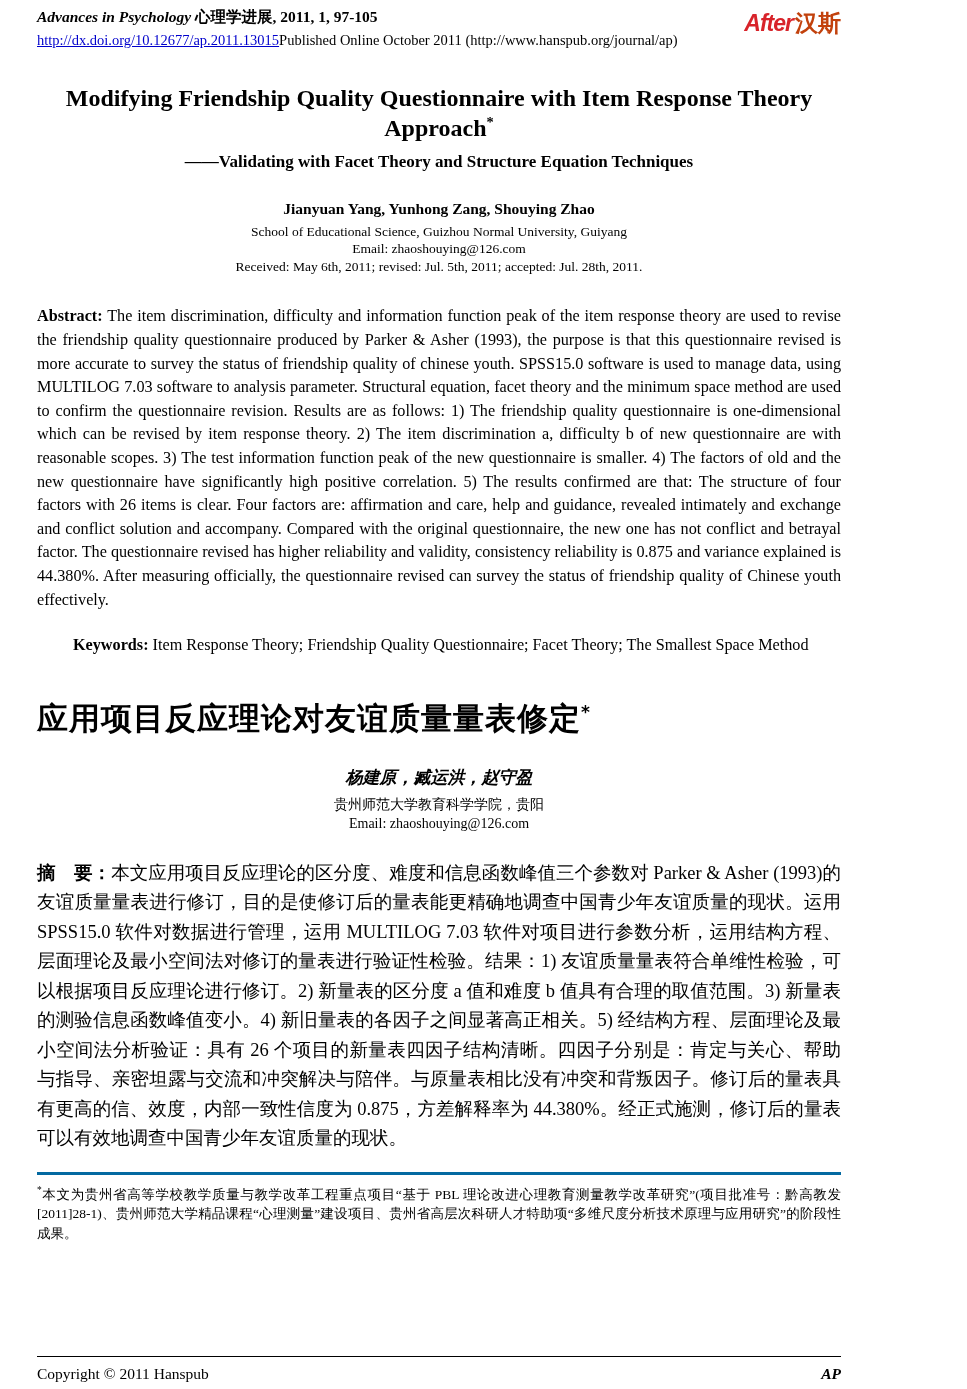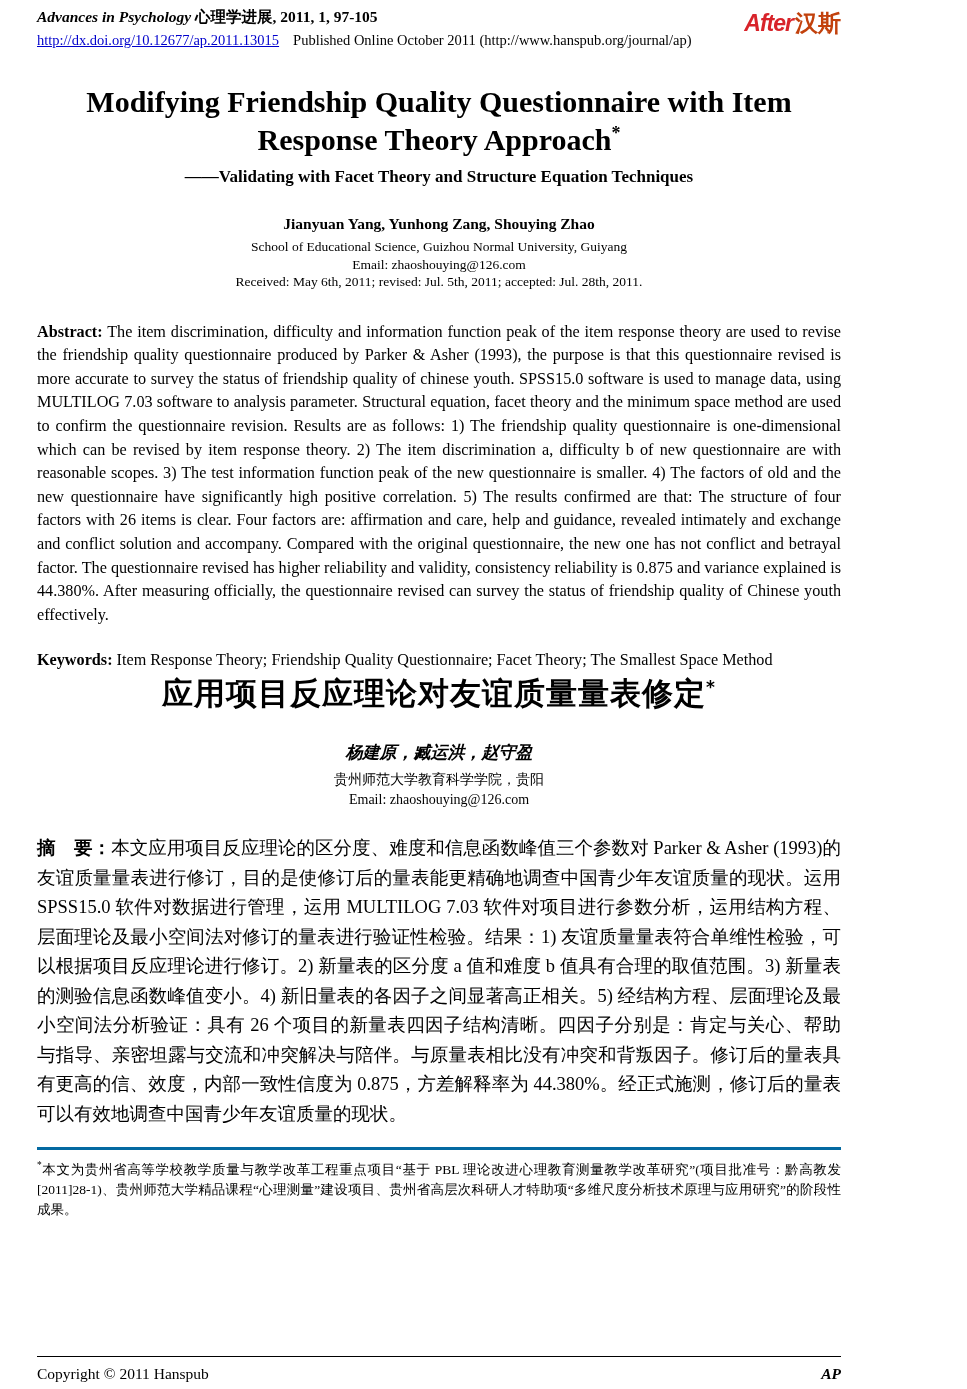--- a/index.html
+++ b/index.html
@@ -15,51 +15,51 @@
     padding: 7px 37px 0 37px;
     overflow: hidden;
     background: #fff;
   }
   
   .header { display: flex; justify-content: space-between; align-items: flex-start; }
   .header-line1 { font-size: 15.5px; font-weight: bold; }
   .journal-en { font-style: italic; }
   .header-line2 { font-size: 14.5px; margin-top: 4px; }
   .doi-link { color: #0000cc; text-decoration: underline; cursor: pointer; }
-  .published { margin-left: 14px; }
+  .published { }
   .logo { font-family: "Liberation Sans", "DejaVu Sans", sans-serif; white-space: nowrap; margin-top: 1px; }
   .logo-hans { color: #d8232a; font-size: 23px; font-weight: bold; font-style: italic; letter-spacing: -1px; }
   .logo-hanzi { color: #c2410c; font-size: 23px; font-weight: bold; margin-left: 2px; }
   
   .title-en {
     margin-top: 34px; text-align: center;
-    font-size: 30px; font-weight: bold; line-height: 1.27;
+    font-size: 24px; font-weight: bold; line-height: 1.27;
     padding: 0 20px;
   }
   .title-en sup { font-size: 60%; }
   .subtitle-en { margin-top: 8px; text-align: center; font-size: 17px; font-weight: bold; }
   
   .authors-en { margin-top: 28px; text-align: center; }
   .authors-en .names { font-size: 15.5px; font-weight: bold; margin-bottom: 5px; }
   .authors-en .meta { font-size: 13.5px; line-height: 17.5px; }
   
   .abstract-en {
     margin-top: 30px; font-size: 16.2px; line-height: 23.6px;
     text-align: justify;
   }
   .abstract-en .label { font-weight: bold; }
   .keywords {
     margin-top: 22px; font-size: 16.2px; line-height: 23.6px;
     text-align: justify;
     padding-left: 90px; text-indent: -90px;
   }
-  .keywords .label { font-weight: bold; }
+  .keywords .label { font-weight: bold; margin-left: 36px; }
   
   .title-zh {
-    text-align: center;
+    margin-top: 40px; 
     font-family: "DejaVu Sans", "Liberation Sans", sans-serif;
     font-size: 31px; font-weight: bold; letter-spacing: 1px;
   }
   .title-zh sup { font-size: 55%; }
   .subtitle-zh {
     margin-top: 9px; text-align: center;
     font-family: "DejaVu Sans", "Liberation Sans", sans-serif;
     font-size: 17.5px; font-weight: bold;
   }
   

